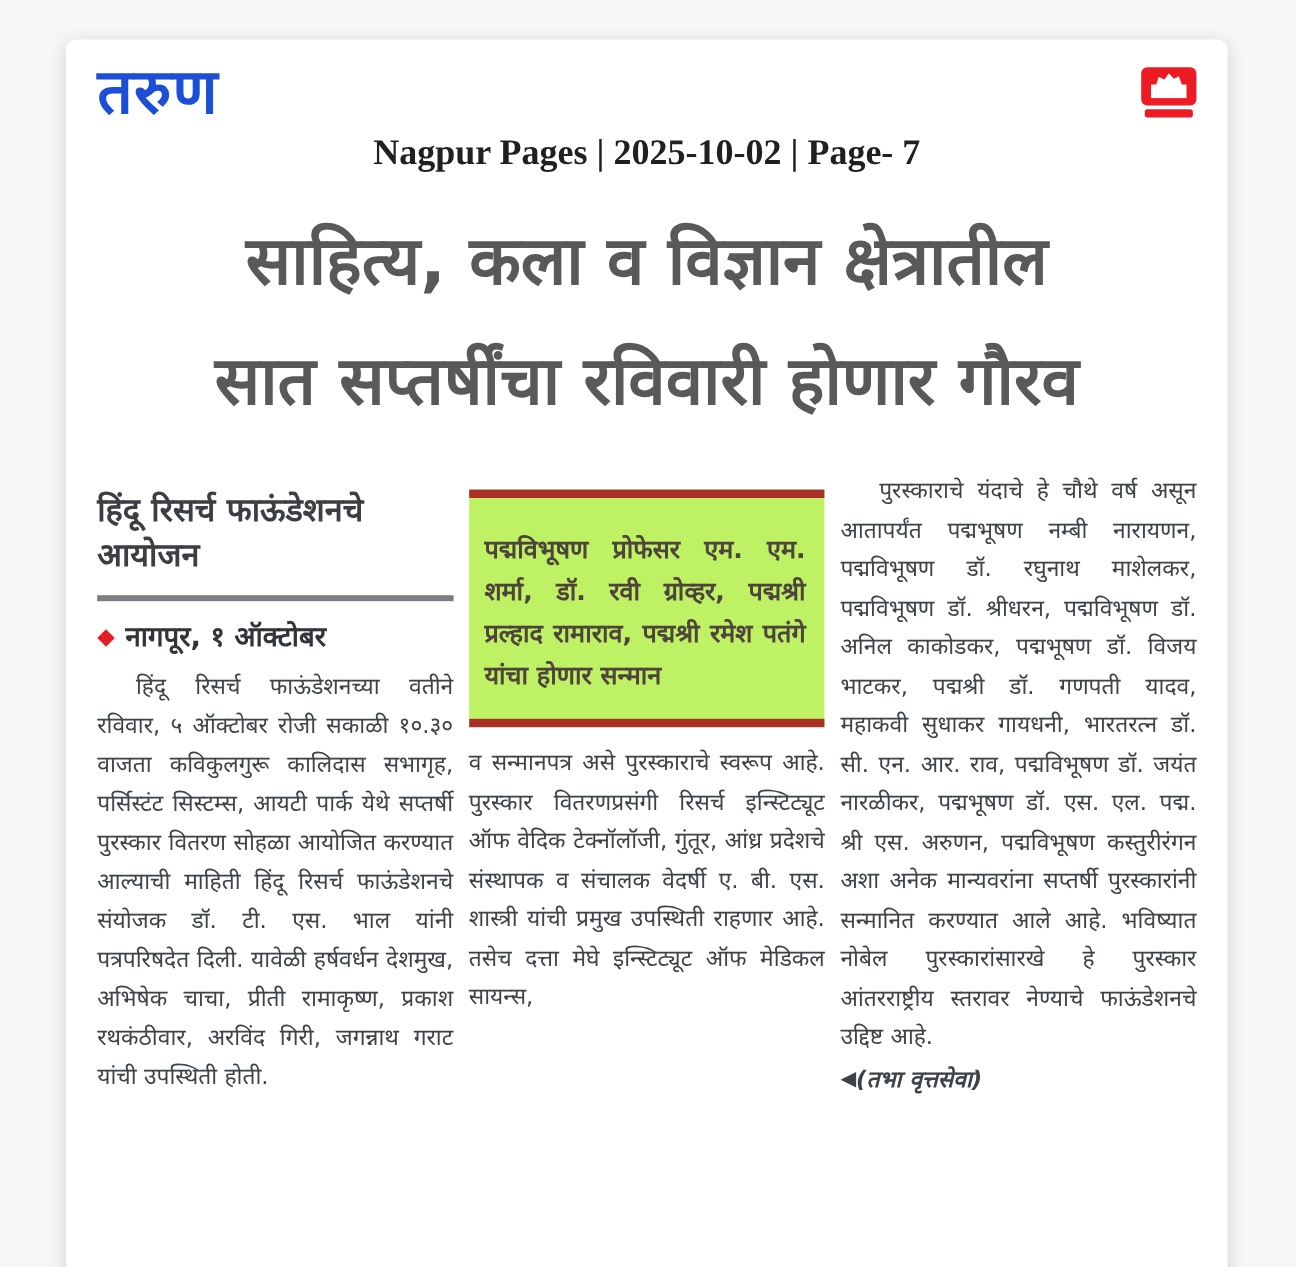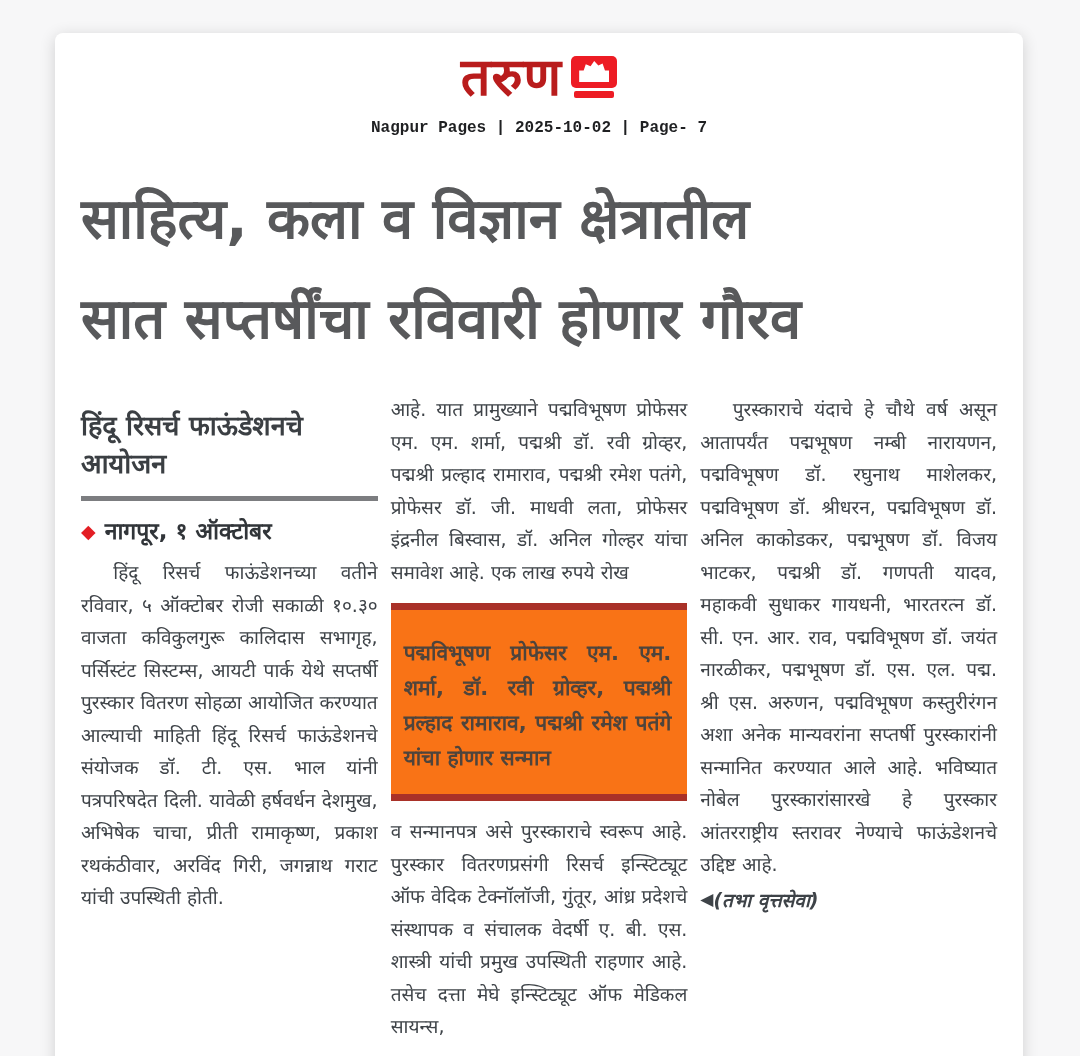--- a/index.html
+++ b/index.html
@@ -12,47 +12,47 @@
   .stage{position:relative;width:1080px;height:1056px;}
   .sheet{
     position:absolute;left:55px;top:33px;width:968px;height:1400px;
     background:#ffffff;border-radius:8px 8px 0 0;
     box-shadow:0 3px 16px rgba(0,0,0,0.16);
     box-sizing:border-box;padding:14px 26px 0 26px;
   }
   
   .masthead{text-align:center;}
   .brand{
-    display:flex;justify-content:center;align-items:center;gap:9px;
-    color:#b91c1c;font-weight:700;font-size:52px;line-height:60px;
+    display:flex;justify-content:space-between;align-items:center;gap:9px;
+    color:#1d4ed8;font-weight:700;font-size:52px;line-height:60px;
     letter-spacing:1px;
   }
   .emblem{
     position:relative;width:46px;height:42px;flex:0 0 auto;display:inline-block;
   }
   .emblem .shield{
     position:absolute;left:0;top:0;width:46px;height:32px;background:#ed1c24;
     border-radius:5px;
   }
   .emblem .fort{
     position:absolute;left:8px;top:5px;width:30px;height:21px;background:#ffffff;
     clip-path:polygon(0% 100%,0% 45%,15% 45%,22% 15%,38% 25%,50% 0%,64% 22%,78% 12%,86% 45%,100% 45%,100% 100%);
   }
   .emblem .ribbon{
     position:absolute;left:3px;bottom:0;width:40px;height:7px;background:#ed1c24;
     border-radius:2px;
   }
   .meta{
-    font-family:Liberation Mono, monospace;font-weight:600;color:#1f2022;
-    font-size:16px;line-height:30px;margin-top:6px;
+    font-family:Liberation Serif, serif;font-weight:600;color:#1f2022;
+    font-size:30px;line-height:30px;margin-top:6px;
   }
   .meta.url{margin-top:0;}
   
   .headline{
-    margin:26px 0 0 0;color:#58595b;font-weight:700;
+    margin:26px 0 0 0;text-align:center;color:#58595b;font-weight:700;
     font-size:56px;line-height:100px;letter-spacing:0;
   }
   .headline span{display:block;white-space:nowrap;}
   
   .cols{display:flex;gap:13px;margin-top:24px;align-items:flex-start;}
   .col{flex:1 1 0;min-width:0;}
   .col p{
     margin:0 0 2px 0;color:#3e4348;font-size:19px;line-height:32.5px;
     text-align:justify;
   }
@@ -60,21 +60,21 @@
   .subhead{
     margin:14px 0 0 0;color:#3b3f43;font-weight:700;font-size:27px;line-height:38px;
   }
   .rule{height:5px;background:#7c7d80;margin:13px 0 15px 0;}
   .dateline{
     display:flex;align-items:center;gap:9px;margin:0 0 10px 0;
     color:#313539;font-weight:700;font-size:23px;line-height:30px;
   }
   .dateline .diamond{color:#e31e24;font-size:19px;line-height:1;}
   .hibox{
-    margin:15px 0 14px 0;background:#f97316;
+    margin:15px 0 14px 0;background:#bef264;
     border-top:7px solid #a93128;border-bottom:7px solid #a93128;
     padding:26px 16px 18px 13px;
   }
   .hibox p{
     margin:0;font-weight:700;color:#4e443c;font-size:21px;line-height:35px;
     text-align:justify;
   }
   .credit{
     text-align:right;font-weight:700;color:#2e3236;
     font-size:23px;margin-top:4px;
@@ -111,21 +111,20 @@
         <h2 class="subhead">हिंदू रिसर्च फाऊंडेशनचे आयोजन</h2>
         <div class="rule"></div>
         <div class="dateline">
           <span class="diamond">◆</span>
           <span>नागपूर, १ ऑक्टोबर</span>
         </div>
         <p class="indent">हिंदू रिसर्च फाऊंडेशनच्या वतीने रविवार, ५ ऑक्टोबर रोजी सकाळी १०.३० वाजता कविकुलगुरू कालिदास सभागृह, पर्सिस्टंट सिस्टम्स, आयटी पार्क येथे सप्तर्षी पुरस्कार वितरण सोहळा आयोजित करण्यात आल्याची माहिती हिंदू रिसर्च फाऊंडेशनचे संयोजक डॉ. टी. एस. भाल यांनी पत्रपरिषदेत दिली. यावेळी हर्षवर्धन देशमुख, अभिषेक चाचा, प्रीती रामाकृष्ण, प्रकाश रथकंठीवार, अरविंद गिरी, जगन्नाथ गराट यांची उपस्थिती होती.</p>
       </div>
 
       <div class="col">
-        <p>आहे. यात प्रामुख्याने पद्मविभूषण प्रोफेसर एम. एम. शर्मा, पद्मश्री डॉ. रवी ग्रोव्हर, पद्मश्री प्रल्हाद रामाराव, पद्मश्री रमेश पतंगे, प्रोफेसर डॉ. जी. माधवी लता, प्रोफेसर इंद्रनील बिस्वास, डॉ. अनिल गोल्हर यांचा समावेश आहे. एक लाख रुपये रोख</p>
         <aside class="hibox">
           <p>पद्मविभूषण प्रोफेसर एम. एम. शर्मा, डॉ. रवी ग्रोव्हर, पद्मश्री प्रल्हाद रामाराव, पद्मश्री रमेश पतंगे यांचा होणार सन्मान</p>
         </aside>
         <p>व सन्मानपत्र असे पुरस्काराचे स्वरूप आहे. पुरस्कार वितरणप्रसंगी रिसर्च इन्स्टिट्यूट ऑफ वेदिक टेक्नॉलॉजी, गुंतूर, आंध्र प्रदेशचे संस्थापक व संचालक वेदर्षी ए. बी. एस. शास्त्री यांची प्रमुख उपस्थिती राहणार आहे. तसेच दत्ता मेघे इन्स्टिट्यूट ऑफ मेडिकल सायन्स,</p>
       </div>
 
       <div class="col">
         <p class="indent">पुरस्काराचे यंदाचे हे चौथे वर्ष असून आतापर्यंत पद्मभूषण नम्बी नारायणन, पद्मविभूषण डॉ. रघुनाथ माशेलकर, पद्मविभूषण डॉ. श्रीधरन, पद्मविभूषण डॉ. अनिल काकोडकर, पद्मभूषण डॉ. विजय भाटकर, पद्मश्री डॉ. गणपती यादव, महाकवी सुधाकर गायधनी, भारतरत्न डॉ. सी. एन. आर. राव, पद्मविभूषण डॉ. जयंत नारळीकर, पद्मभूषण डॉ. एस. एल. पद्म. श्री एस. अरुणन, पद्मविभूषण कस्तुरीरंगन अशा अनेक मान्यवरांना सप्तर्षी पुरस्कारांनी सन्मानित करण्यात आले आहे. भविष्यात नोबेल पुरस्कारांसारखे हे पुरस्कार आंतरराष्ट्रीय स्तरावर नेण्याचे फाऊंडेशनचे उद्दिष्ट आहे.</p>
         <p class="credit"><span class="tri">◀</span><em>(तभा वृत्तसेवा)</em></p>
       </div>

